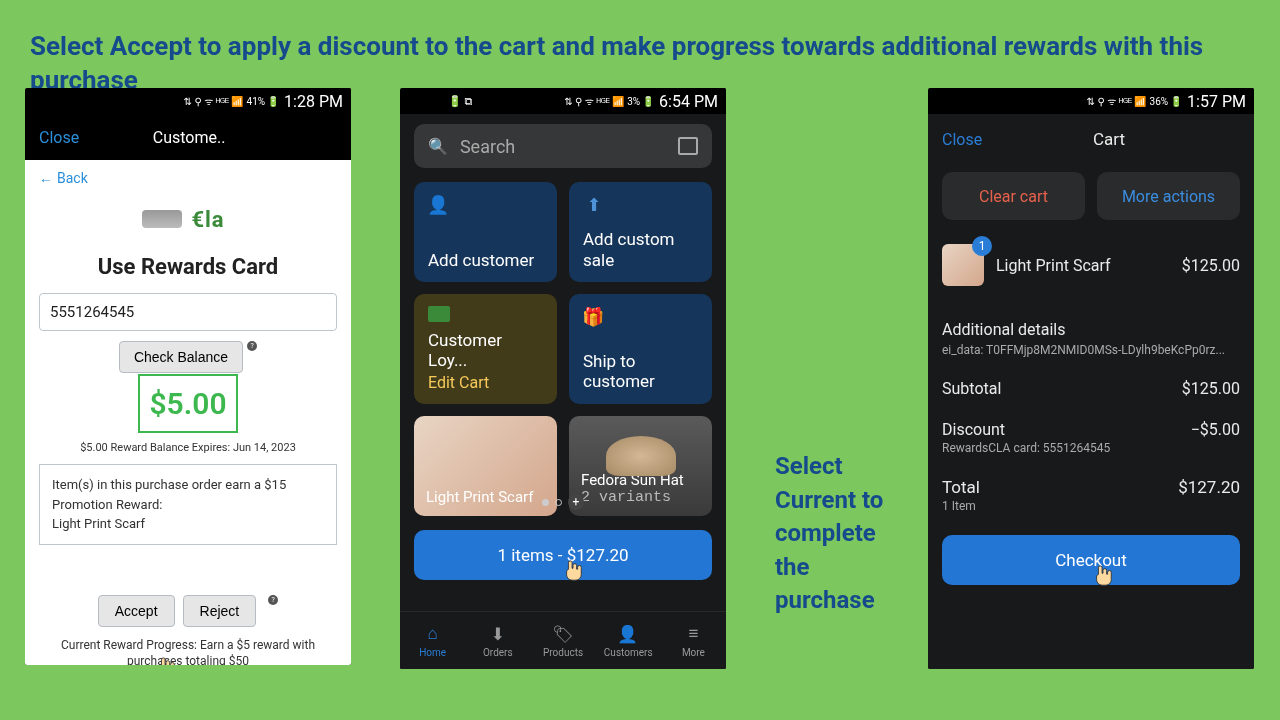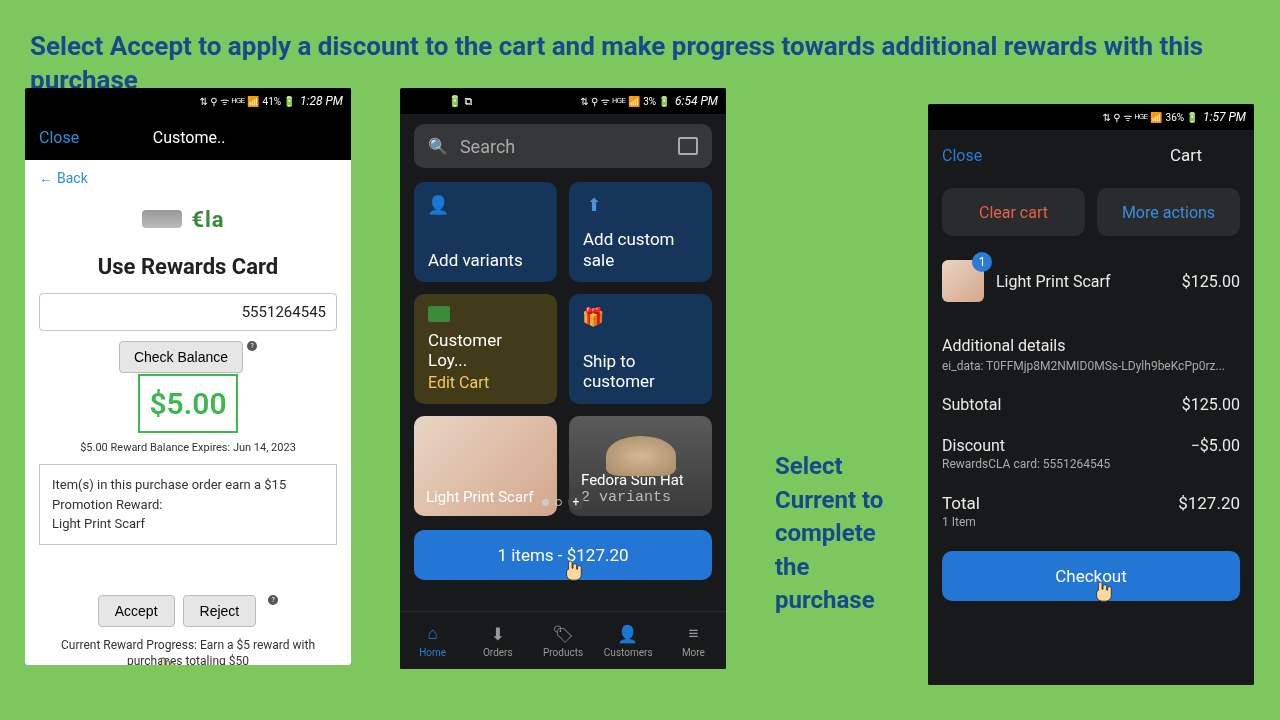--- a/index.html
+++ b/index.html
@@ -29,37 +29,37 @@
       width: 140px;
     }
     .phone {
       position: absolute;
       background: #000;
       border-radius: 2px;
       overflow: hidden;
     }
     .phone1 { left: 25px; top: 88px; width: 326px; height: 577px; }
     .phone2 { left: 400px; top: 88px; width: 326px; height: 581px; }
-    .phone3 { left: 928px; top: 104px; width: 326px; height: 581px; }
+    .phone3 { left: 928px; top: 88px; width: 326px; height: 581px; }
 
     .status-bar {
       background: #000;
       color: #fff;
       font-size: 11px;
       height: 26px;
       display: flex;
       align-items: center;
       justify-content: flex-end;
       padding: 0 8px;
       gap: 4px;
       margin-left: 40px;
     }
     .status-left { display: flex; gap: 4px; align-items: center; }
     .status-icons { display: flex; gap: 3px; align-items: center; font-size: 10px; }
-    .status-text { font-size: 12px; font-style: italic; }
+    .status-text { font-size: 16px; }
 
     
     .p1-header {
       background: #000;
       color: #fff;
       height: 46px;
       display: flex;
       align-items: center;
       padding: 0 14px;
       font-size: 16px;
@@ -92,21 +92,20 @@
     .rewards-heading { text-align: center; font-size: 22px; font-weight: 700; margin-top: 16px; color: #222; }
     .card-input {
       margin: 14px 14px 0 14px;
       padding: 9px 10px;
       border: 1px solid #bfc6cf;
       border-radius: 4px;
       font-size: 15px;
       display: block;
       color: #222;
       background: #fff;
-      text-align: right;
     }
     .check-balance-row { display: flex; justify-content: center; margin-top: 10px; position: relative; }
     .check-balance-btn {
       background: #e6e6e6;
       border: 1px solid #b7bcc3;
       border-radius: 4px;
       padding: 7px 14px;
       font-size: 14px;
     }
     .help-dot {
@@ -252,21 +251,21 @@
       color: #999;
       font-size: 10px;
     }
     .nav-item.active { color: #2a7dd6; }
     .nav-icon { font-size: 17px; }
 
     
     .p3-body { background: #18191a; height: calc(100% - 26px); color: #eaeaea; padding: 0 14px; }
     .p3-header { display: flex; align-items: center; height: 50px; }
     .p3-close { color: #2a7dd6; font-size: 16px; }
-    .p3-title { flex: 1; text-align: right; font-size: 17px; padding-left: 34px; }
+    .p3-title { flex: 1; text-align: center; font-size: 17px; padding-left: 34px; }
     .cart-actions { display: flex; gap: 12px; margin-top: 8px; }
     .cart-btn {
       flex: 1;
       background: #2a2b2c;
       border-radius: 10px;
       height: 48px;
       display: flex;
       align-items: center;
       justify-content: center;
       font-size: 16px;
@@ -384,21 +383,21 @@
   </div>
   <div class="p2-body">
     <div class="search-bar">
       <span>🔍</span>
       <span class="search-text">Search</span>
       <span class="scan-icon"></span>
     </div>
     <div class="tiles">
       <div class="tile">
         <span class="tile-icon">👤</span>
-        <span class="tile-label">Add variants</span>
+        <span class="tile-label">Add customer</span>
       </div>
       <div class="tile">
         <span class="tile-icon">⬆</span>
         <span class="tile-label">Add custom sale</span>
       </div>
       <div class="tile brown">
         <span class="tile-icon" style="background:#3a8a3a;width:22px;height:16px;border-radius:2px"></span>
         <div>
           <div class="tile-label">Customer Loy...</div>
           <div class="tile-sub">Edit Cart</div>

